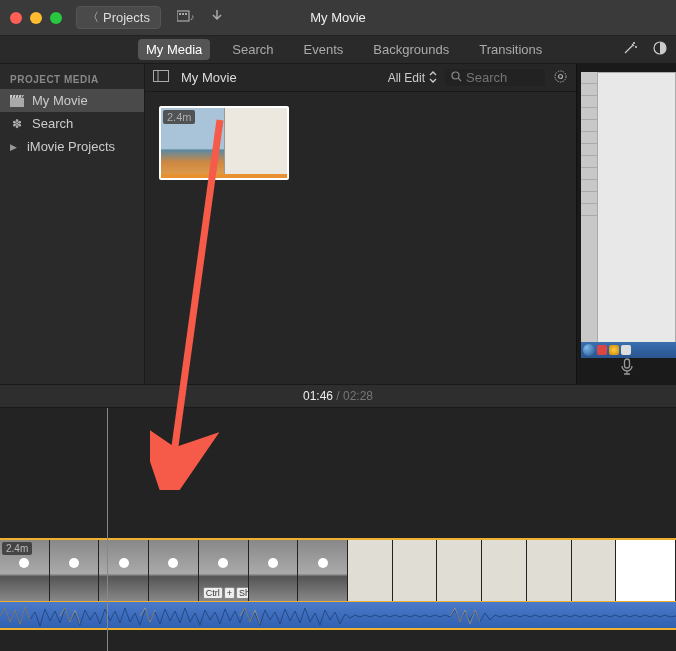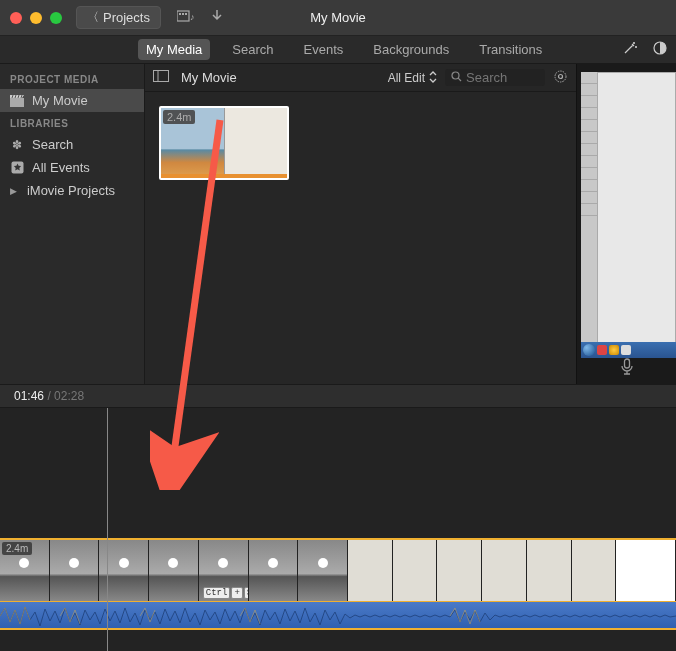--- a/index.html
+++ b/index.html
@@ -56,36 +56,36 @@
 .ps-tools { width: 16px; background: #c8c8c8; display: flex; flex-direction: column; }
 .ps-tool { height: 12px; border-bottom: 1px solid #aaa; }
 .ps-canvas { flex: 1; background: #e8e8e8; border: 1px solid #aaa; }
 .ps-menu { position: absolute; top: 8px; left: 4px; right: 0; height: 12px; background: #e8e8e8; font-size: 6px; color: #555; padding-left: 2px; overflow: hidden; white-space: nowrap; }
 .taskbar { position: absolute; bottom: 26px; left: 4px; right: 0; height: 16px; background: linear-gradient(to bottom, #3a6fb0, #2a5490); display: flex; align-items: center; padding: 0 2px; gap: 2px; }
 .tb-orb { width: 12px; height: 12px; border-radius: 50%; background: radial-gradient(circle at 30% 30%, #7fb8e8, #1a5090); }
 .tb-ic { width: 10px; height: 10px; border-radius: 2px; }
 .mic { position: absolute; bottom: 4px; left: 50%; transform: translateX(-50%); color: #888; font-size: 16px; }
 
 
-.timeline-header { height: 24px; background: #2e2e2e; display: flex; align-items: center; justify-content: flex-start; padding: 0 14px; border-top: 1px solid #1a1a1a; border-bottom: 1px solid #1a1a1a; }
+.timeline-header { height: 24px; background: #2e2e2e; display: flex; align-items: center; justify-content: center; padding: 0 14px; border-top: 1px solid #1a1a1a; border-bottom: 1px solid #1a1a1a; }
 .time-display { font-size: 12px; }
 .time-current { color: #eee; }
 .time-total { color: #777; }
 
 .timeline { height: 243px; background: #232323; position: relative; overflow: hidden; }
 .playhead { position: absolute; left: 107px; top: 0; bottom: 0; width: 1px; background: #888; z-index: 5; }
 .tracks { position: absolute; left: 0; right: 0; top: 130px; }
 .video-track { height: 64px; border-top: 2px solid #f0b030; border-bottom: 1px solid #f0b030; background: #333; display: flex; position: relative; }
 .vframe { height: 100%; border-right: 1px solid #222; background: #d0d0d0; position: relative; overflow: hidden; }
 .vframe.sky { background: linear-gradient(to bottom, #888 0%, #aaa 55%, #555 60%, #888 100%); }
 .vframe.ui { background: #e0ddd5; }
 .vframe .dot-moon { position: absolute; top: 18px; left: 50%; transform: translateX(-50%); width: 10px; height: 10px; background: #fff; border-radius: 50%; }
 .track-dur { position: absolute; top: 2px; left: 2px; background: rgba(60,60,60,0.9); color: #bbb; font-size: 10px; padding: 1px 4px; border-radius: 2px; z-index: 2; }
 .kbd-hint { position: absolute; bottom: 2px; font-size: 9px; color: #333; display: flex; gap: 1px; }
-.kbd-hint span { background: #eee; border: 1px solid #888; border-radius: 2px; padding: 0 2px; font-family: Liberation Mono, monospace; }
+.kbd-hint span { background: #eee; border: 1px solid #888; border-radius: 2px; padding: 0 2px; }
 .audio-track { height: 28px; background: linear-gradient(to bottom, #4a7ac8, #3060b0); border-bottom: 2px solid #f0b030; position: relative; overflow: hidden; }
 .wave { position: absolute; inset: 0; opacity: 0.7; }
 
 
 .arrow-svg { position: absolute; top: 110px; left: 150px; width: 90px; height: 380px; z-index: 20; pointer-events: none; }
 </style>
 </head>
 <body>
 
 <div class="titlebar">
@@ -145,33 +145,23 @@
     <div class="sb-item active">
       <span class="sb-icon">
         <svg width="14" height="12" viewBox="0 0 14 12">
             <rect x="0" y="3" width="14" height="9" fill="#aaa"></rect>
             <path d="M0 0 h14 l-2 3 h-14 z" fill="#ccc"></path>
             <path d="M3 0 l-1 3 M6 0 l-1 3 M9 0 l-1 3 M12 0 l-1 3" stroke="#555" stroke-width="1"></path>
           </svg>
       </span>
       <span>My Movie</span>
     </div>
-    <div class="sb-header">LIBRARIES</div>
     <div class="sb-item">
       <span class="sb-icon">✽</span>
       <span>Search</span>
-    </div>
-    <div class="sb-item">
-      <span class="sb-icon">
-        <svg width="13" height="13" viewBox="0 0 13 13">
-            <rect x="0.5" y="0.5" width="12" height="12" rx="2" fill="#aaa"></rect>
-            <path d="M6.5 2.5 l1.1 2.3 2.5 0.3 -1.8 1.8 0.5 2.5 -2.3 -1.2 -2.3 1.2 0.5 -2.5 -1.8 -1.8 2.5 -0.3 z" fill="#333"></path>
-          </svg>
-      </span>
-      <span>All Events</span>
     </div>
     <div class="sb-item">
       <span class="disclosure">▶</span>
       <span>iMovie Projects</span>
     </div>
   </div>
 
   <div class="browser">
     <div class="browser-toolbar">
       <span class="bt-icon">

